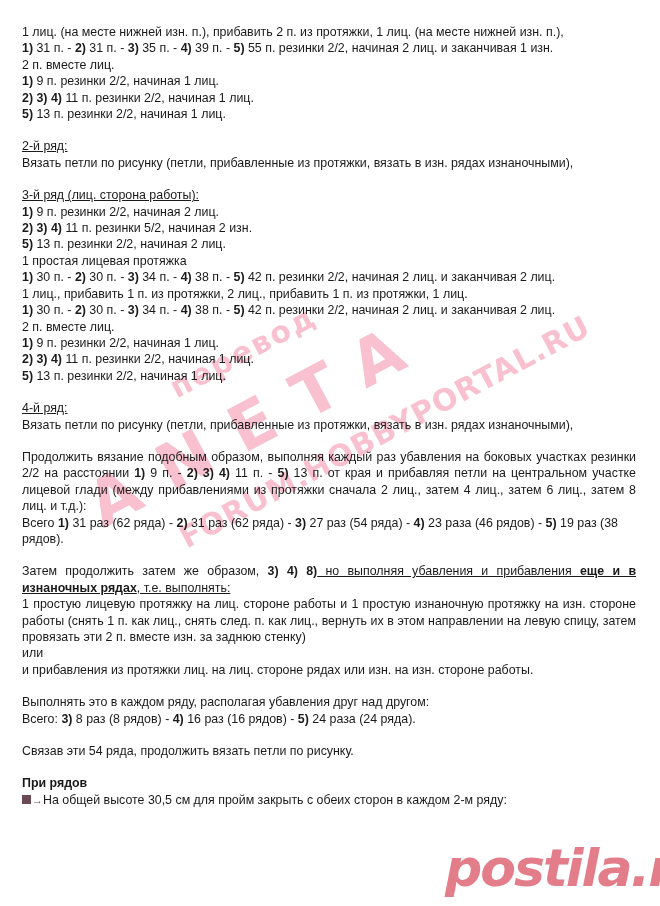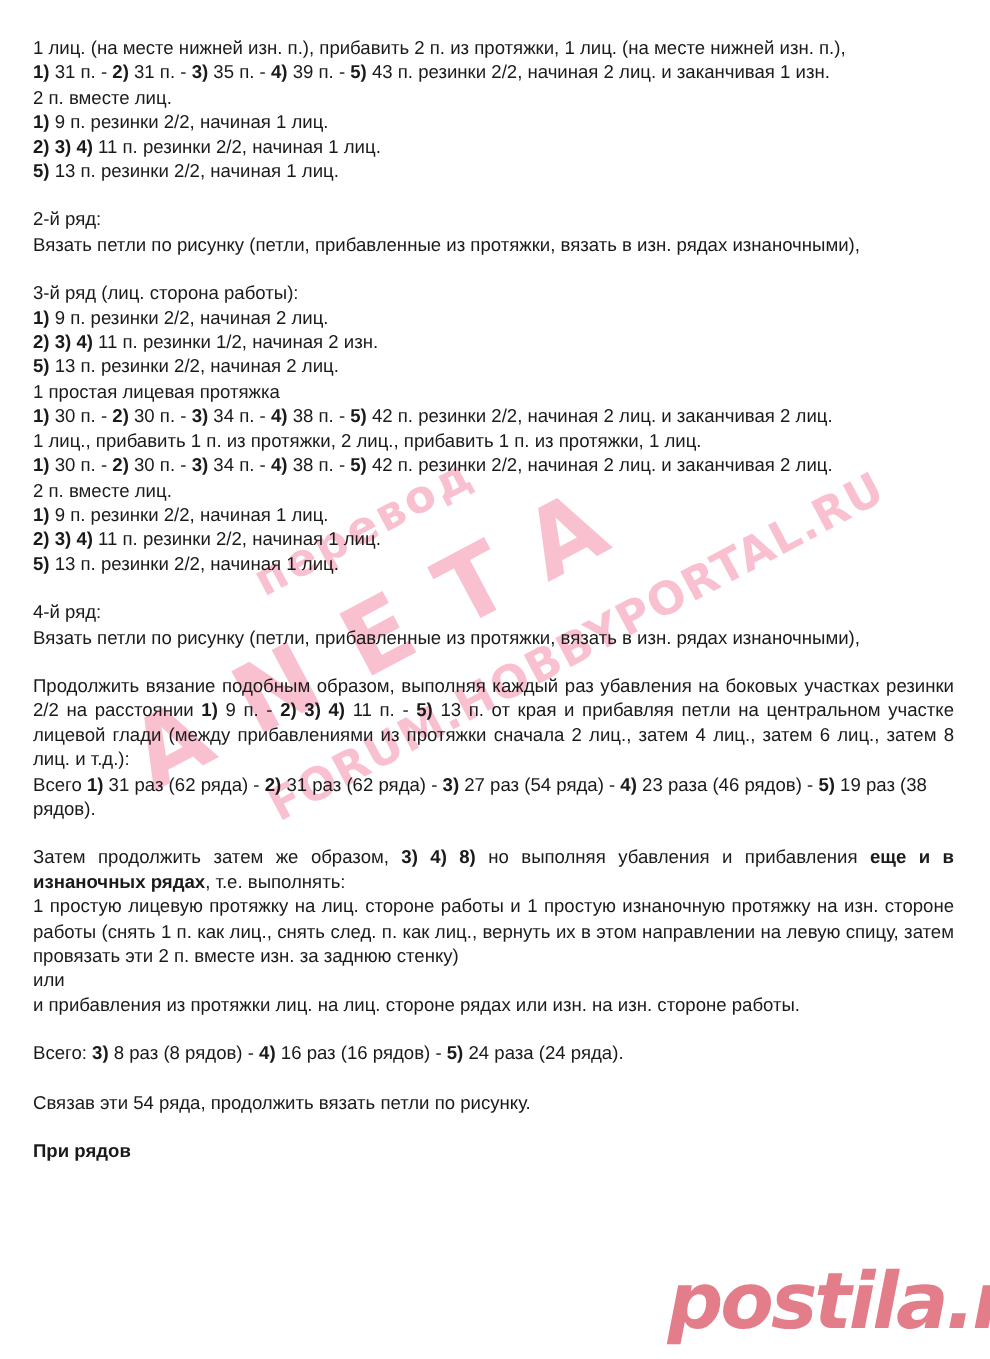--- a/index.html
+++ b/index.html
@@ -6,21 +6,21 @@
     body {
       width: 660px; height: 906px; position: relative; overflow: hidden;
       font-family: "Liberation Sans", sans-serif;
       font-size: 12.4px; color: #1a1a1a;
     }
     .page { position: absolute; left: 22px; top: 24px; width: 614px; line-height: 16.4px; }
     .p { margin: 0; text-align: justify; }
     .p.left { text-align: left; }
     .gap { height: 16px; }
     .b { font-weight: bold; }
-    .u { }
+    .u { text-decoration: underline; }
     .wm { position: absolute; pointer-events: none; color: rgba(238, 90, 130, 0.38);
       font-family: "DejaVu Sans", sans-serif; font-weight: bold; white-space: nowrap;
       transform-origin: left bottom; }
     .wm1 { left: 180px; top: 370px; font-size: 30px; transform: rotate(-28deg); letter-spacing: 2px; }
     .wm2 { left: 110px; top: 468px; font-size: 64px; transform: rotate(-28deg); letter-spacing: 28px; }
     .wm3 { left: 190px; top: 520px; font-size: 30px; transform: rotate(-28deg); letter-spacing: 1px; }
     .logo { position: absolute; left: 445px; top: 838px; font-family: "DejaVu Sans", sans-serif;
       font-weight: bold; font-style: italic; font-size: 52px; color: rgba(222, 96, 112, 0.82);
       letter-spacing: -2px; pointer-events: none; }
     .sq { display: inline-block; width: 9px; height: 9px; background: #6b4a55; vertical-align: 0px; margin-right: 1px; }
@@ -28,34 +28,34 @@
   </style>
 </head>
 <body>
 
 <div class="wm wm1">перевод</div>
 <div class="wm wm2">ANETA</div>
 <div class="wm wm3">FORUM.HOBBYPORTAL.RU</div>
 
 <div class="page">
   <p class="p">1 лиц. (на месте нижней изн. п.), прибавить 2 п. из протяжки, 1 лиц. (на месте нижней изн. п.),</p>
-  <p class="p left"><span class="b">1)</span><span> 31 п. - </span><span class="b">2)</span><span> 31 п. - </span><span class="b">3)</span><span> 35 п. - </span><span class="b">4)</span><span> 39 п. - </span><span class="b">5)</span><span> 43 п. резинки 2/2, начиная 2 лиц. и заканчивая 1 изн.</span></p>
+  <p class="p left"><span class="b">1)</span><span> 31 п. - </span><span class="b">2)</span><span> 31 п. - </span><span class="b">3)</span><span> 35 п. - </span><span class="b">4)</span><span> 39 п. - </span><span class="b">5)</span><span> 55 п. резинки 2/2, начиная 2 лиц. и заканчивая 1 изн.</span></p>
   <p class="p">2 п. вместе лиц.</p>
   <p class="p"><span class="b">1)</span><span> 9 п. резинки 2/2, начиная 1 лиц.</span></p>
   <p class="p"><span class="b">2) 3) 4)</span><span> 11 п. резинки 2/2, начиная 1 лиц.</span></p>
   <p class="p"><span class="b">5)</span><span> 13 п. резинки 2/2, начиная 1 лиц.</span></p>
   <div class="gap"></div>
 
   <p class="p u">2-й ряд:</p>
   <p class="p">Вязать петли по рисунку (петли, прибавленные из протяжки, вязать в изн. рядах изнаночными),</p>
   <div class="gap"></div>
 
   <p class="p u">3-й ряд (лиц. сторона работы):</p>
   <p class="p"><span class="b">1)</span><span> 9 п. резинки 2/2, начиная 2 лиц.</span></p>
-  <p class="p"><span class="b">2) 3) 4)</span><span> 11 п. резинки 1/2, начиная 2 изн.</span></p>
+  <p class="p"><span class="b">2) 3) 4)</span><span> 11 п. резинки 5/2, начиная 2 изн.</span></p>
   <p class="p"><span class="b">5)</span><span> 13 п. резинки 2/2, начиная 2 лиц.</span></p>
   <p class="p">1 простая лицевая протяжка</p>
   <p class="p"><span class="b">1)</span><span> 30 п. - </span><span class="b">2)</span><span> 30 п. - </span><span class="b">3)</span><span> 34 п. - </span><span class="b">4)</span><span> 38 п. - </span><span class="b">5)</span><span> 42 п. резинки 2/2, начиная 2 лиц. и заканчивая 2 лиц.</span></p>
   <p class="p">1 лиц., прибавить 1 п. из протяжки, 2 лиц., прибавить 1 п. из протяжки, 1 лиц.</p>
   <p class="p"><span class="b">1)</span><span> 30 п. - </span><span class="b">2)</span><span> 30 п. - </span><span class="b">3)</span><span> 34 п. - </span><span class="b">4)</span><span> 38 п. - </span><span class="b">5)</span><span> 42 п. резинки 2/2, начиная 2 лиц. и заканчивая 2 лиц.</span></p>
   <p class="p">2 п. вместе лиц.</p>
   <p class="p"><span class="b">1)</span><span> 9 п. резинки 2/2, начиная 1 лиц.</span></p>
   <p class="p"><span class="b">2) 3) 4)</span><span> 11 п. резинки 2/2, начиная 1 лиц.</span></p>
   <p class="p"><span class="b">5)</span><span> 13 п. резинки 2/2, начиная 1 лиц.</span></p>
   <div class="gap"></div>
@@ -67,22 +67,24 @@
   <p class="p"><span>Продолжить вязание подобным образом, выполняя каждый раз убавления на боковых участках резинки 2/2 на расстоянии </span><span class="b">1)</span><span> 9 п. - </span><span class="b">2) 3) 4)</span><span> 11 п. - </span><span class="b">5)</span><span> 13 п. от края и прибавляя петли на центральном участке лицевой глади (между прибавлениями из протяжки сначала 2 лиц., затем 4 лиц., затем 6 лиц., затем 8 лиц. и т.д.):</span></p>
   <p class="p left"><span>Всего </span><span class="b">1)</span><span> 31 раз (62 ряда) - </span><span class="b">2)</span><span> 31 раз (62 ряда) - </span><span class="b">3)</span><span> 27 раз (54 ряда) - </span><span class="b">4)</span><span> 23 раза (46 рядов) - </span><span class="b">5)</span><span> 19 раз (38 рядов).</span></p>
   <div class="gap"></div>
 
   <p class="p"><span>Затем продолжить затем же образом, </span><span class="b">3) 4) 8)</span><span class="u"> но выполняя убавления и прибавления </span><span class="u b">еще и в изнаночных рядах</span><span class="u">, т.е. выполнять:</span></p>
   <p class="p">1 простую лицевую протяжку на лиц. стороне работы и 1 простую изнаночную протяжку на изн. стороне работы (снять 1 п. как лиц., снять след. п. как лиц., вернуть их в этом направлении на левую спицу, затем провязать эти 2 п. вместе изн. за заднюю стенку)</p>
   <p class="p">или</p>
   <p class="p left">и прибавления из протяжки лиц. на лиц. стороне рядах или изн. на изн. стороне работы.</p>
   <div class="gap"></div>
 
+  <p class="p">Выполнять это в каждом ряду, располагая убавления друг над другом:</p>
   <p class="p"><span>Всего: </span><span class="b">3)</span><span> 8 раз (8 рядов) - </span><span class="b">4)</span><span> 16 раз (16 рядов) - </span><span class="b">5)</span><span> 24 раза (24 ряда).</span></p>
   <div class="gap"></div>
 
   <p class="p">Связав эти 54 ряда, продолжить вязать петли по рисунку.</p>
   <div class="gap"></div>
 
   <p class="p b">При рядов</p>
+  <p class="p left"><span class="sq"></span><span class="arrow">→</span><span>На общей высоте 30,5 см для пройм закрыть с обеих сторон в каждом 2-м ряду:</span></p>
 </div>
 
 <div class="logo">postila.ru</div>
 
 </body></html>

